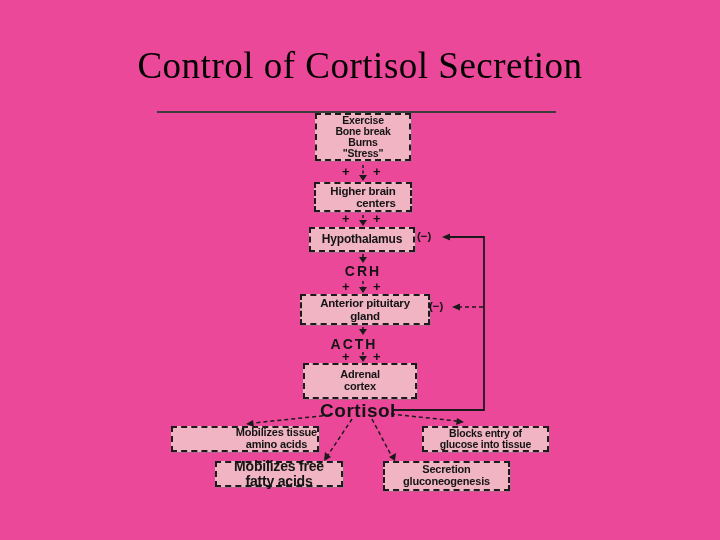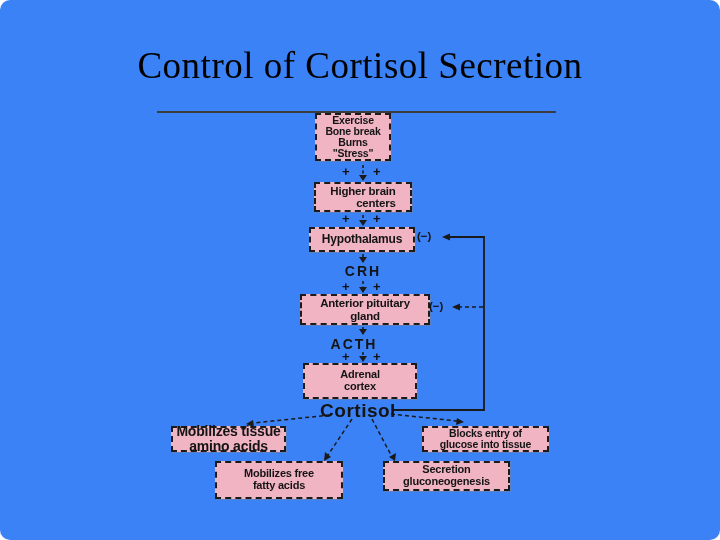--- a/index.html
+++ b/index.html
@@ -1,32 +1,32 @@
 <!DOCTYPE html>
 <html><head>
 <meta charset="utf-8">
 <style>
   html,body{margin:0;padding:0;background:#fff;}
-  .slide{position:relative;width:720px;height:540px;background:#3b82f6;overflow:hidden;
-         font-family:"Liberation Sans",sans-serif;border-radius:10px;}
+  .slide{position:relative;width:720px;height:540px;background:#ec4899;overflow:hidden;
+         font-family:"Liberation Sans",sans-serif;}
   .title{position:absolute;top:44px;left:0;width:720px;text-align:center;
          font-family:"Liberation Serif",serif;font-size:37px;color:#000;letter-spacing:0.5px;}
   .divider{position:absolute;left:157px;top:111px;width:399px;height:2px;background:#3c3c3c;}
   .box{position:absolute;box-sizing:border-box;background:#f0b4c3;border:2px dashed #1b1b1b;
        display:flex;align-items:center;justify-content:center;text-align:center;
        color:#141414;font-weight:bold;letter-spacing:-0.2px;
        box-shadow:1px 1px 0 rgba(130,130,130,0.45);}
   .box-label{white-space:pre-line;line-height:1.06;}
-  .b-stress{left:315px;top:113px;width:76px;height:48px;font-size:10.5px;}
+  .b-stress{left:315px;top:113px;width:96px;height:48px;font-size:10.5px;}
   .b-higher{left:314px;top:182px;width:98px;height:30px;font-size:11.5px;text-align:right;}
   .b-hypo{left:309px;top:227px;width:106px;height:25px;font-size:12px;}
   .b-pit{left:300px;top:294px;width:130px;height:31px;font-size:11.5px;}
   .b-adrenal{left:303px;top:363px;width:114px;height:36px;font-size:11px;}
-  .b-amino{left:171px;top:426px;width:115px;height:26px;font-size:14px;}
-  .b-fatty{left:215px;top:461px;width:128px;height:38px;font-size:11px;}
+  .b-amino{left:171px;top:426px;width:148px;height:26px;font-size:11px;justify-content:flex-end;}
+  .b-fatty{left:215px;top:461px;width:128px;height:26px;font-size:14px;}
   .b-blocks{left:422px;top:426px;width:127px;height:26px;font-size:10.5px;}
   .b-gluconeo{left:383px;top:461px;width:127px;height:30px;font-size:11px;}
   .freelabel{position:absolute;width:100px;text-align:center;color:#141414;font-weight:bold;
              font-size:14px;}
   .l-crh{left:313px;top:263px;letter-spacing:2px;}
   .l-acth{left:304px;top:336px;letter-spacing:2px;}
   .l-cortisol{left:308px;top:400px;letter-spacing:0.5px;font-size:19px;}
   .minus{position:absolute;color:#141414;font-weight:bold;font-size:11.5px;}
   .m-hypo{left:417px;top:230px;}
   .m-pit{left:429px;top:300px;}

